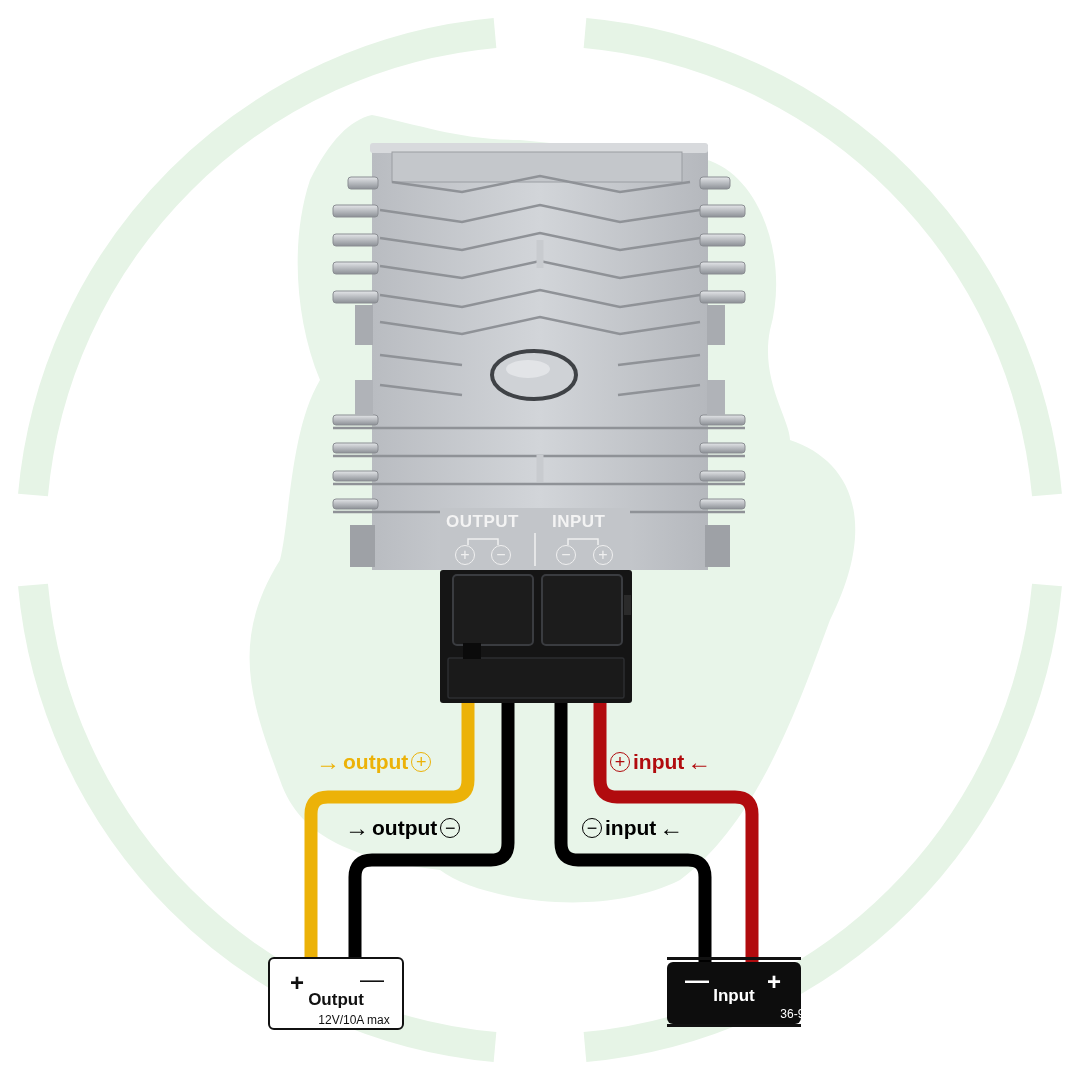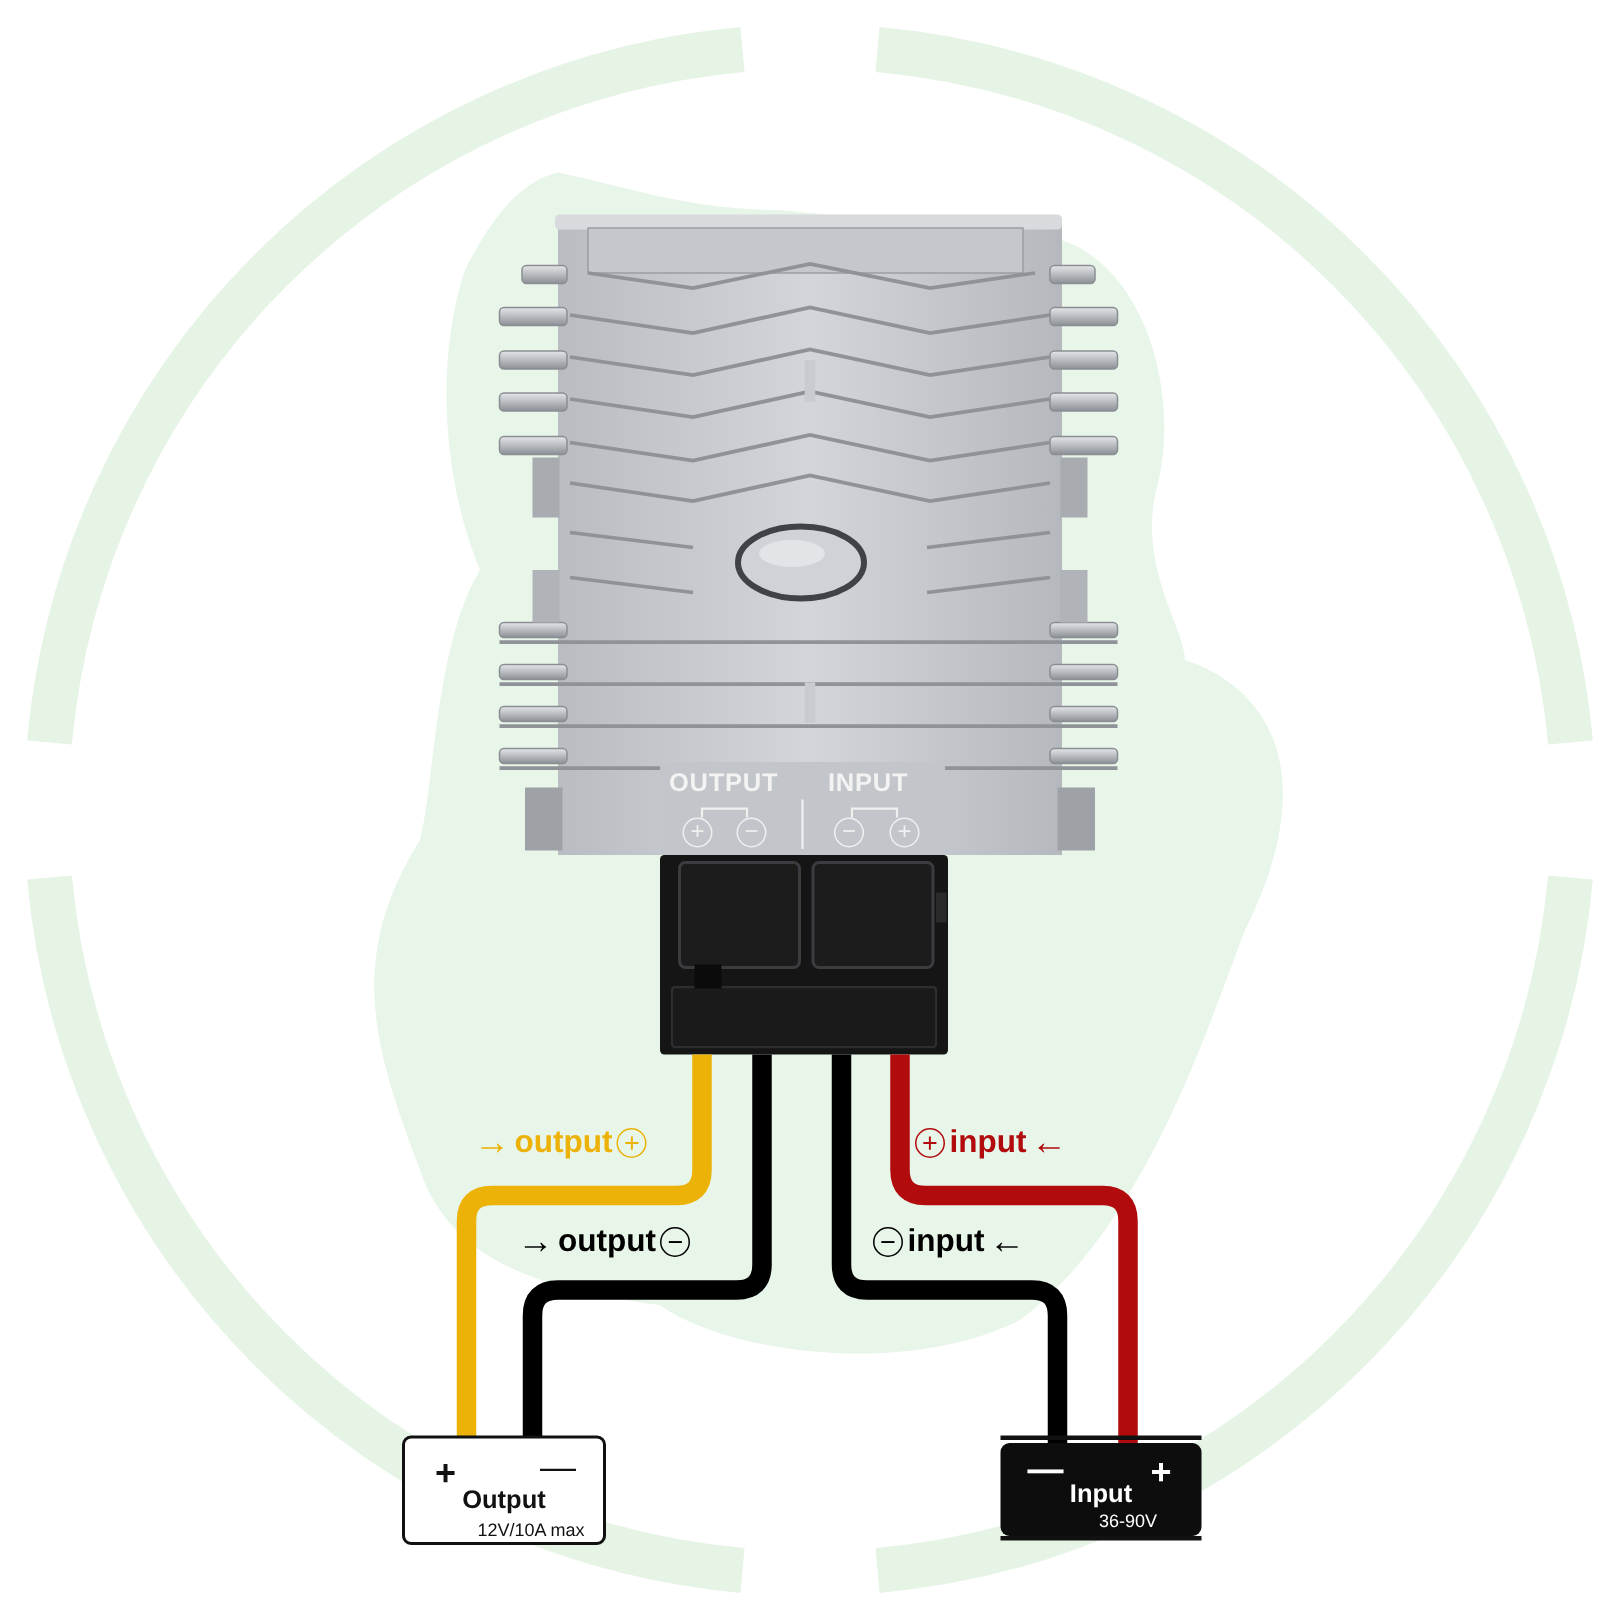--- a/index.html
+++ b/index.html
@@ -161,15 +161,15 @@
   <span class="sign" style="right:18px;top:8px;font-weight:normal;">—</span>
   <span class="box-title" style="top:31px;">Output</span>
   <span class="box-sub" style="top:54px;">12V/10A max</span>
 </div>
 
 <div class="in-bar" style="top:957px;"></div>
 <div class="box in-box">
   <span class="sign" style="left:18px;top:6px;">—</span>
   <span class="sign" style="right:20px;top:8px;">+</span>
   <span class="box-title" style="top:24px;">Input</span>
-  <span class="box-sub" style="top:45px;">36-90V</span>
+  <span class="box-sub" style="top:45px;text-align:right;">36-90V</span>
 </div>
 <div class="in-bar" style="top:1024px;"></div>
 
 </body></html>

